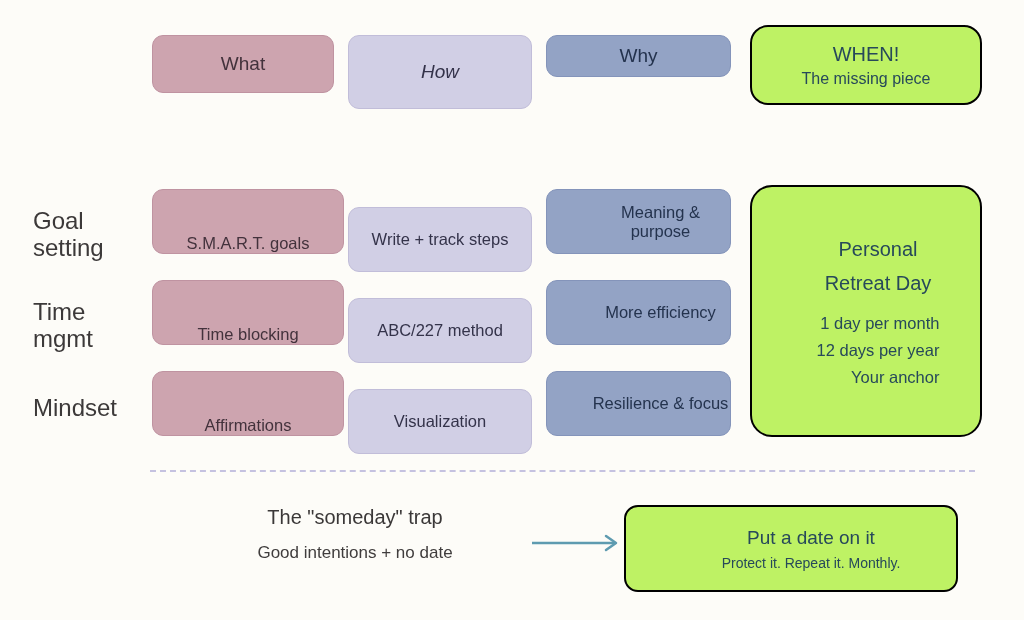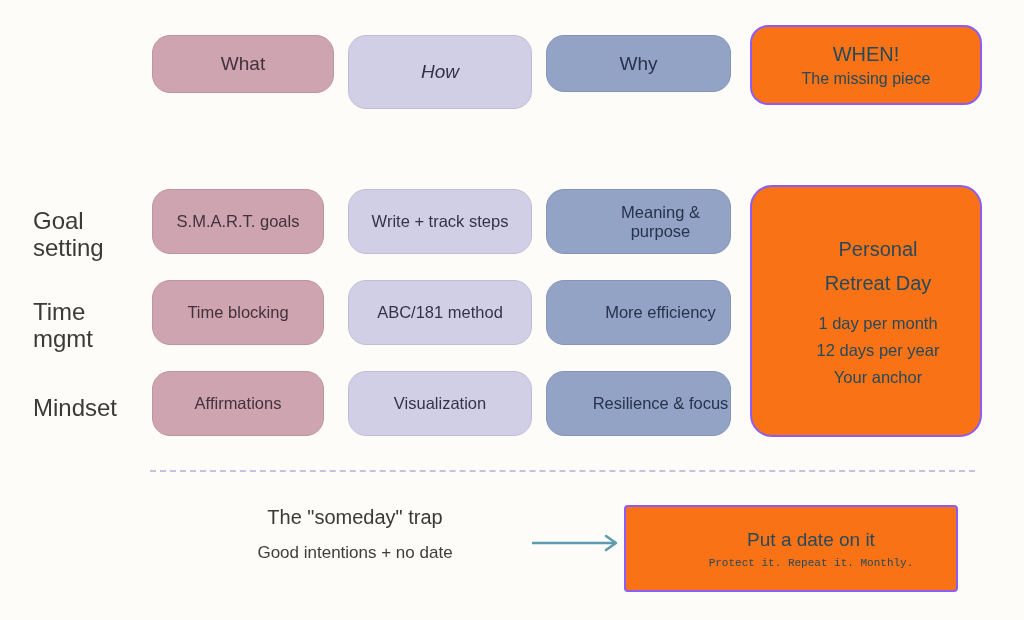--- a/index.html
+++ b/index.html
@@ -15,71 +15,72 @@
     overflow: hidden;
   }
   .box {
     position: absolute;
     display: flex;
     flex-direction: column;
     align-items: center;
     justify-content: center;
     text-align: center;
     box-sizing: border-box;
-    border-radius: 18px;
+    border-radius: 11px;
   }
   
   .pink {
     background: #cda4af;
     border: 1px solid #c093a0;
     border-color: #bf93a1;
     color: #43323c;
   }
   .lavender {
     background: #d1cfe5;
     border: 1px solid #c1bdd9;
     color: #34334a;
   }
   .blue {
     background: #93a3c5;
     border: 1px solid #8494ba;
     color: #24334e;
   }
   .teal {
-    background: #f97316;
-    border: 2px solid #8b5cf6;
+    background: #bef264;
+    border: 2px solid #000000;
     color: #27495a;
+    text-align: right;
   }
   
   .hdr { font-size: 19px; }
   .hdr-what { left: 152px; top: 35px; width: 182px; height: 58px; }
   .hdr-how  { left: 348px; top: 35px; width: 184px; height: 74px; font-style: italic; }
-  .hdr-why  { left: 546px; top: 35px; width: 185px; height: 57px; }
+  .hdr-why  { left: 546px; top: 35px; width: 185px; height: 42px; }
   .hdr-when {
     left: 750px; top: 25px; width: 232px; height: 80px;
     border-radius: 18px;
   }
   .hdr-when .when-title { font-size: 20px; }
   .hdr-when .when-sub { font-size: 16px; margin-top: 4px; }
   
   .row-label {
     position: absolute;
     left: 33px;
     width: 110px;
     font-size: 24px;
     line-height: 27px;
     color: #3c3939;
   }
   .row-label-1 { top: 207px; }
   .row-label-2 { top: 298px; }
   .row-label-3 { top: 394px; }
   
   .cell { font-size: 16.5px; height: 65px; }
-  .col-what { left: 152px; width: 172px; }
-  .col-how  { left: 348px; width: 184px; }
+  .col-what { left: 152px; width: 192px; justify-content: flex-end; }
+  .col-how  { left: 348px; width: 184px; margin-top: 18px; }
   .col-why  { left: 546px; width: 185px; padding-left: 44px; }
   .r1 { top: 189px; }
   .r2 { top: 280px; }
   .r3 { top: 371px; }
   
   .retreat {
     left: 750px; top: 185px; width: 232px; height: 252px;
     border-radius: 22px;
     padding-left: 24px;
   }
@@ -98,25 +99,25 @@
     text-align: center;
     color: #3b3838;
   }
   .trap .trap-title { font-size: 20px; margin-bottom: 10px; }
   .trap .trap-line { font-size: 17px; line-height: 27px; color: #403d3d; }
   
   .arrow-svg { position: absolute; left: 530px; top: 532px; }
   
   .cta {
     left: 624px; top: 505px; width: 334px; height: 87px;
-    border-radius: 4px;
+    border-radius: 14px;
     padding-left: 40px;
   }
   .cta .cta-title { font-size: 19px; }
-  .cta .cta-sub { font-size: 11px; margin-top: 6px; font-family: Liberation Mono, monospace; }
+  .cta .cta-sub { font-size: 14px; margin-top: 6px; }
 </style>
 </head>
 <body>
 
 <div class="canvas">
 
   <div class="box hdr pink hdr-what">
     <span>What</span>
   </div>
   <div class="box hdr lavender hdr-how">
@@ -141,21 +142,21 @@
     <span>Write + track steps</span>
   </div>
   <div class="box cell blue col-why r1">
     <span>Meaning &amp; purpose</span>
   </div>
 
   <div class="box cell pink col-what r2">
     <span>Time blocking</span>
   </div>
   <div class="box cell lavender col-how r2">
-    <span>ABC/181 method</span>
+    <span>ABC/227 method</span>
   </div>
   <div class="box cell blue col-why r2">
     <span>More efficiency</span>
   </div>
 
   <div class="box cell pink col-what r3">
     <span>Affirmations</span>
   </div>
   <div class="box cell lavender col-how r3">
     <span>Visualization</span>

